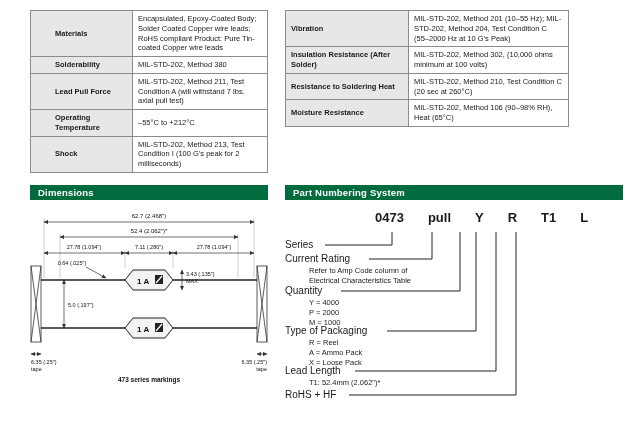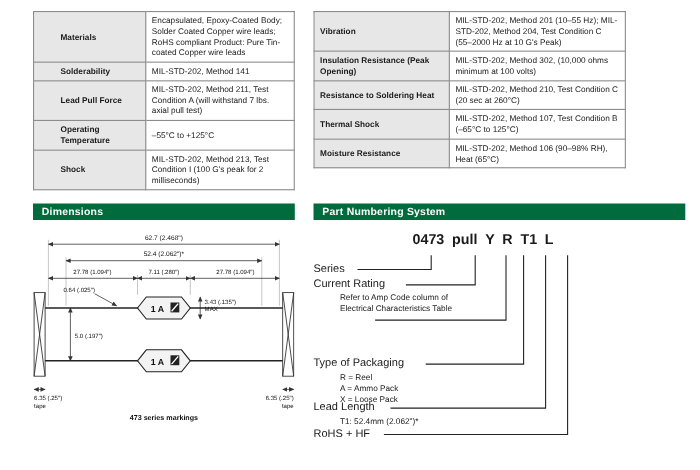--- a/index.html
+++ b/index.html
@@ -23,21 +23,21 @@
   .col-right{width:338px;}
   .section-header{height:15px;line-height:15px;background:#006B3C;color:#fff;
                   font-size:9.5px;font-weight:bold;padding-left:8px;letter-spacing:.2px;}
 
   
   svg.drawing{margin-top:8px;display:block;}
   svg.drawing text{fill:#111;font-family:"Liberation Sans",sans-serif;}
 
   
   .pn-panel{position:relative;height:197px;margin-top:6px;}
-  .pn-heading{position:absolute;left:90px;top:4px;display:flex;gap:7px;
+  .pn-heading{position:absolute;left:90px;top:4px;display:flex;gap:24px;
               font-size:13px;font-weight:bold;white-space:nowrap;}
   .pn-lines{position:absolute;left:0;top:0;width:338px;height:197px;}
   .pn-item{position:absolute;left:0;}
   .pn-label{font-weight:normal;font-size:10px;line-height:12px;white-space:nowrap;}
   .pn-sub{font-size:7.5px;line-height:9px;margin:1px 0 0 24px;white-space:nowrap;}
 </style>
 </head>
 <body>
 
 <div class="page">
@@ -46,56 +46,52 @@
 
     <div class="tbl-wrap">
       <table class="spec left-spec">
         <tbody>
           <tr>
             <th>Materials</th>
             <td>Encapsulated, Epoxy-Coated Body; Solder Coated Copper wire leads; RoHS compliant Product: Pure Tin-coated Copper wire leads</td>
           </tr>
           <tr>
             <th>Solderability</th>
-            <td>MIL-STD-202, Method 141</td>
+            <td>MIL-STD-202, Method 380</td>
           </tr>
           <tr>
             <th>Lead Pull Force</th>
             <td>MIL-STD-202, Method 211, Test Condition A (will withstand 7 lbs. axial pull test)</td>
           </tr>
           <tr>
             <th>Operating Temperature</th>
-            <td>–55°C to +125°C</td>
+            <td>–55°C to +212°C</td>
           </tr>
           <tr>
             <th>Shock</th>
             <td>MIL-STD-202, Method 213, Test Condition I (100 G's peak for 2 milliseconds)</td>
           </tr>
         </tbody>
       </table>
     </div>
 
     <div class="tbl-wrap">
       <table class="spec right-spec">
         <tbody>
           <tr>
             <th>Vibration</th>
             <td>MIL-STD-202, Method 201 (10–55 Hz); MIL-STD-202, Method 204, Test Condition C (55–2000 Hz at 10 G's Peak)</td>
           </tr>
           <tr>
-            <th>Insulation Resistance (Peak Opening)</th>
+            <th>Insulation Resistance (After Solder)</th>
             <td>MIL-STD-202, Method 302, (10,000 ohms minimum at 100 volts)</td>
           </tr>
           <tr>
             <th>Resistance to Soldering Heat</th>
             <td>MIL-STD-202, Method 210, Test Condition C (20 sec at 260°C)</td>
-          </tr>
-          <tr>
-            <th>Thermal Shock</th>
-            <td>MIL-STD-202, Method 107, Test Condition B (–65°C to 125°C)</td>
           </tr>
           <tr>
             <th>Moisture Resistance</th>
             <td>MIL-STD-202, Method 106 (90–98% RH), Heat (65°C)</td>
           </tr>
         </tbody>
       </table>
     </div>
   </div>
 
@@ -211,20 +207,26 @@
         <div class="pn-item" style="top:33px">
           <div class="pn-label">Series</div>
         </div>
 
         <div class="pn-item" style="top:47px">
           <div class="pn-label">Current Rating</div>
           <div class="pn-sub">Refer to Amp Code column of</div>
           <div class="pn-sub">Electrical Characteristics Table</div>
         </div>
 
+        <div class="pn-item" style="top:79px">
+          <div class="pn-label">Quantity</div>
+          <div class="pn-sub">Y = 4000</div>
+          <div class="pn-sub">P = 2000</div>
+          <div class="pn-sub">M = 1000</div>
+        </div>
 
         <div class="pn-item" style="top:119px">
           <div class="pn-label">Type of Packaging</div>
           <div class="pn-sub">R = Reel</div>
           <div class="pn-sub">A = Ammo Pack</div>
           <div class="pn-sub">X = Loose Pack</div>
         </div>
 
         <div class="pn-item" style="top:159px">
           <div class="pn-label">Lead Length</div>

